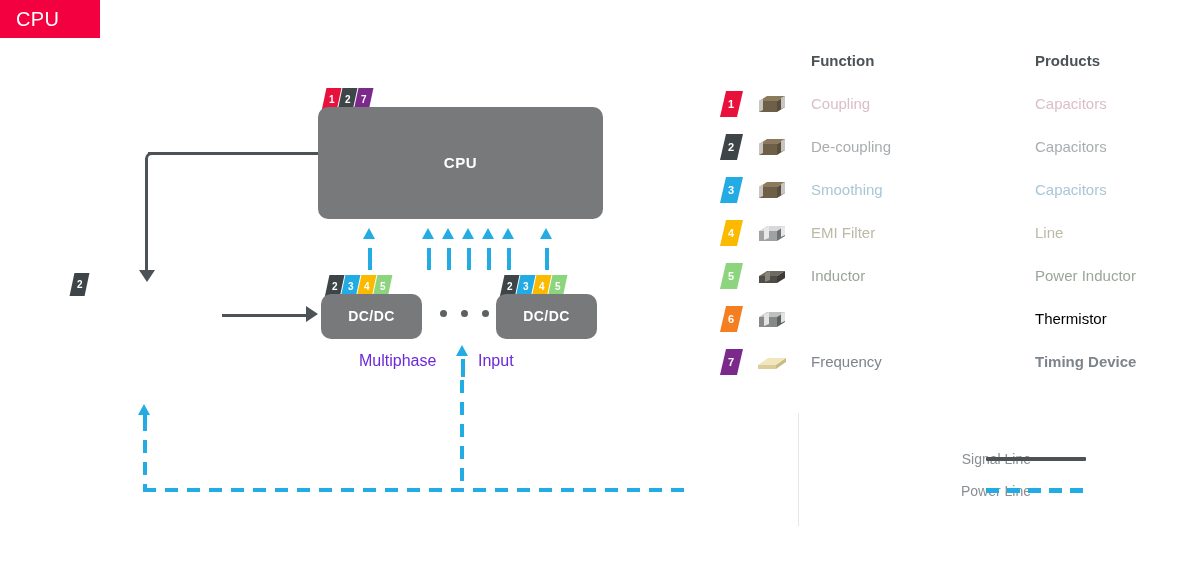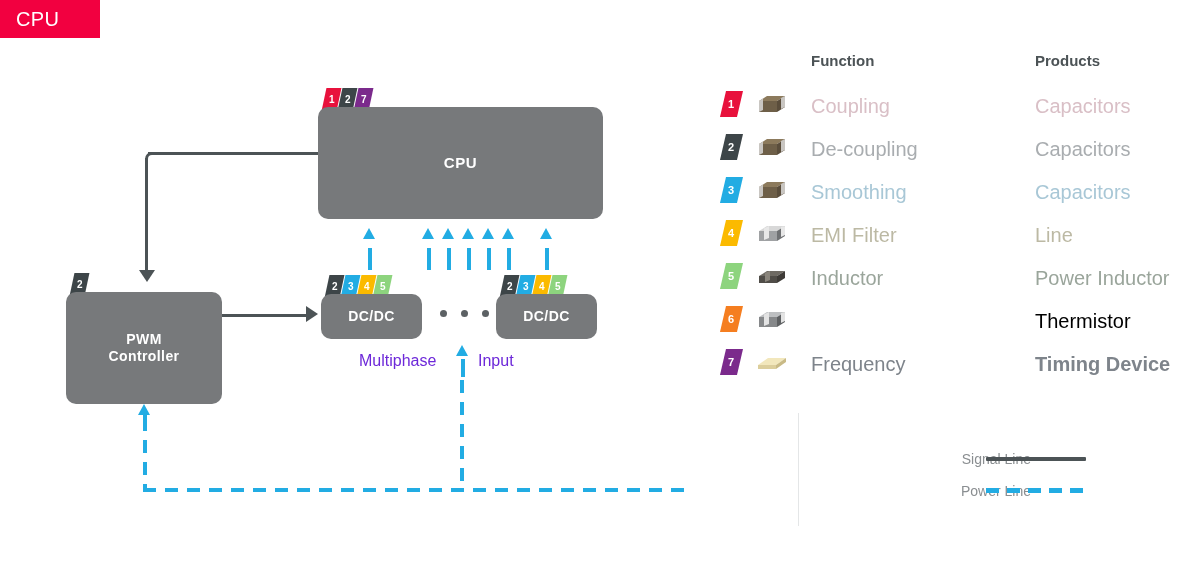--- a/index.html
+++ b/index.html
@@ -122,21 +122,21 @@
   .lrow { position: relative; height: 43px; }
   .lrow .tagwrap { position: absolute; left: 0; top: 6px; }
   .lrow .tag2 {
     width: 17px; height: 26px;
     transform: skewX(-13deg);
     color: #ffffff; font-size: 11px; font-weight: bold;
     display: flex; align-items: center; justify-content: center;
   }
   .lrow .tag2 span { transform: skewX(13deg); display: block; }
   .chip { position: absolute; left: 32px; top: 8px; width: 34px; height: 24px; }
-  .lrow .col-fn, .lrow .col-pr { top: 10px; font-size: 20px; white-space: nowrap; }
+  .lrow .col-fn, .lrow .col-pr { top: 10px; font-size: 15px; white-space: nowrap; }
 
   
   .divider {
     position: absolute; left: 798px; top: 413px; width: 1px; height: 113px;
     background: #E4E6E7;
   }
   .linekey { position: absolute; right: 85px; font-size: 14px; color: #8A8E91; text-align: right; }
   .solid-key {
     position: absolute; width: 100px; height: 4px; background: #4C5356; border-radius: 1px;
   }
@@ -204,26 +204,20 @@
   </div>
   <div class="pw-up" style="left:540px; top:228px; height:42px;">
     <div class="head"></div>
       <div class="shaft" style="height:22px;"></div>
   </div>
 
   <div class="tag-row tags-pwm">
     <div class="tag" style="background:#3D4548">
         <span>2</span>
       </div>
-  </div>
-  <div class="block block-pwm">
-    <div>
-      <div>PWM</div>
-      <div>Controller</div>
-    </div>
   </div>
 
   <div class="tag-row tags-dc1">
     <div class="tag" style="background:#3D4548">
         <span>2</span>
       </div>
     <div class="tag" style="background:#22ACE3">
         <span>3</span>
       </div>
     <div class="tag" style="background:#FBBA00">

